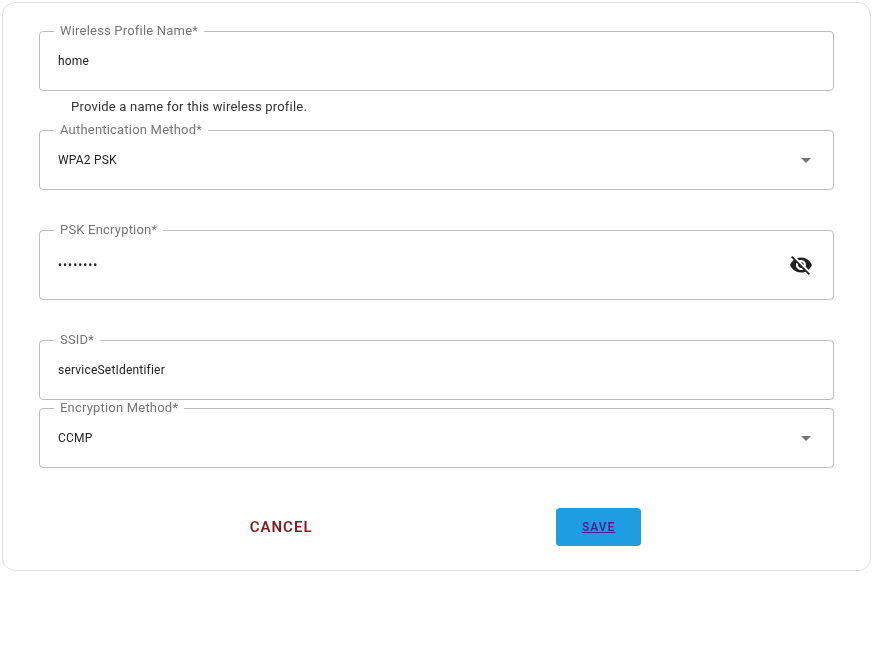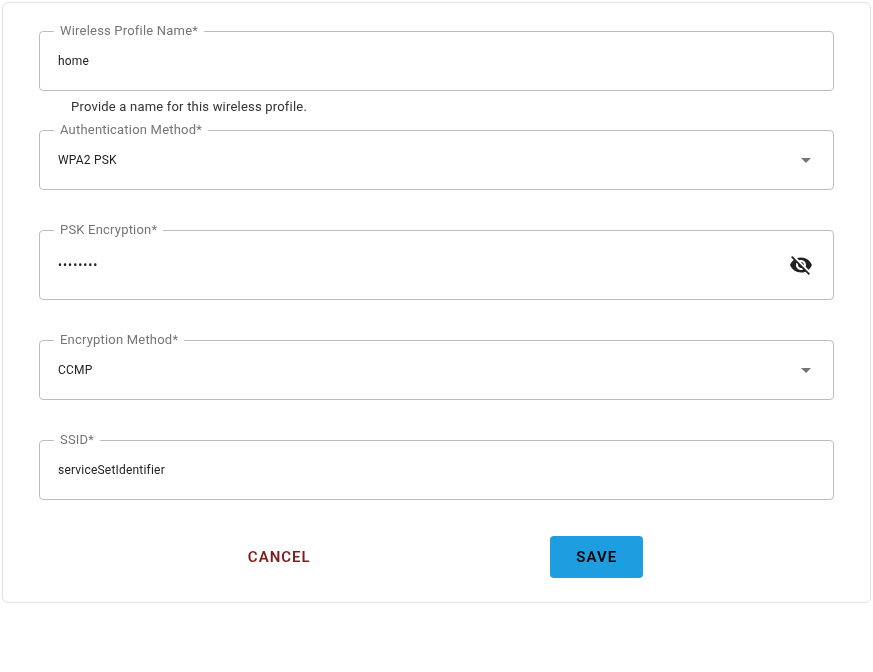--- a/index.html
+++ b/index.html
@@ -8,21 +8,21 @@
       padding: 0;
     }
     body {
       font-family: -apple-system, BlinkMacSystemFont, "Segoe UI", Roboto, "Helvetica Neue", Arial, sans-serif;
       background: #ffffff;
       padding: 2px;
     }
     .card {
       width: 869px;
       border: 1px solid #e0e0e0;
-      border-radius: 6px;
+      border-radius: 13px;
       padding: 28px 36px 24px 36px;
       background: #ffffff;
     }
     .field-group {
       position: relative;
       margin-bottom: 8px;
     }
     .field-border {
       border: 1px solid #bdbdbd;
       border-radius: 4px;
@@ -88,28 +88,29 @@
       font-size: 15px;
       font-weight: 600;
       letter-spacing: 1px;
       cursor: pointer;
       padding: 10px 18px;
       font-family: inherit;
     }
     .btn-save {
       background: #1e9ee0;
       border: none;
-      color: #000000;
-      font-size: 15px;
+      color: #4c1d95;
+      font-size: 12px;
       font-weight: 600;
       letter-spacing: 1px;
       cursor: pointer;
       padding: 12px 26px;
       border-radius: 4px;
       font-family: inherit;
+      text-decoration: underline;
     }
     .dots {
       letter-spacing: 1px;
       font-size: 12px;
     }
   </style>
 </head>
 <body>
 
 <div class="card">
@@ -139,35 +140,35 @@
       <div class="field-border">
         <span class="field-label">PSK Encryption*</span>
         <span class="field-value dots">••••••••</span>
         <svg class="eye-icon" viewBox="0 0 24 24" fill="#222222">
           <path d="M12 7c2.76 0 5 2.24 5 5 0 .65-.13 1.26-.36 1.83l2.92 2.92c1.51-1.26 2.7-2.89 3.43-4.75-1.73-4.39-6-7.5-11-7.5-1.4 0-2.74.25-3.98.7l2.16 2.16C10.74 7.13 11.35 7 12 7zM2 4.27l2.28 2.28.46.46C3.08 8.3 1.78 10.02 1 12c1.73 4.39 6 7.5 11 7.5 1.55 0 3.03-.3 4.38-.84l.42.42L19.73 22 21 20.73 3.27 3 2 4.27zM7.53 9.8l1.55 1.55c-.05.21-.08.43-.08.65 0 1.66 1.34 3 3 3 .22 0 .44-.03.65-.08l1.55 1.55c-.67.33-1.41.53-2.2.53-2.76 0-5-2.24-5-5 0-.79.2-1.53.53-2.2zm4.31-.78l3.15 3.15.02-.16c0-1.66-1.34-3-3-3l-.17.01z"></path>
         </svg>
       </div>
     </div>
   </div>
 
+  <div class="field-section" style="margin-bottom:0;">
+    <div class="field-group">
+      <div class="field-border">
+        <span class="field-label">SSID*</span>
+        <input type="text" class="field-value" value="serviceSetIdentifier" style="">
+      </div>
+    </div>
+  </div>
+
   <div class="field-section">
     <div class="field-group">
       <div class="field-border">
         <span class="field-label">Encryption Method*</span>
         <span class="field-value">CCMP</span>
         <span class="dropdown-icon"></span>
-      </div>
-    </div>
-  </div>
-
-  <div class="field-section" style="margin-bottom:0;">
-    <div class="field-group">
-      <div class="field-border">
-        <span class="field-label">SSID*</span>
-        <input type="text" class="field-value" value="serviceSetIdentifier" style="">
       </div>
     </div>
   </div>
 
   <div class="button-row">
     <button class="btn-cancel">CANCEL</button>
     <button class="btn-save">SAVE</button>
   </div>
 
 </div>

